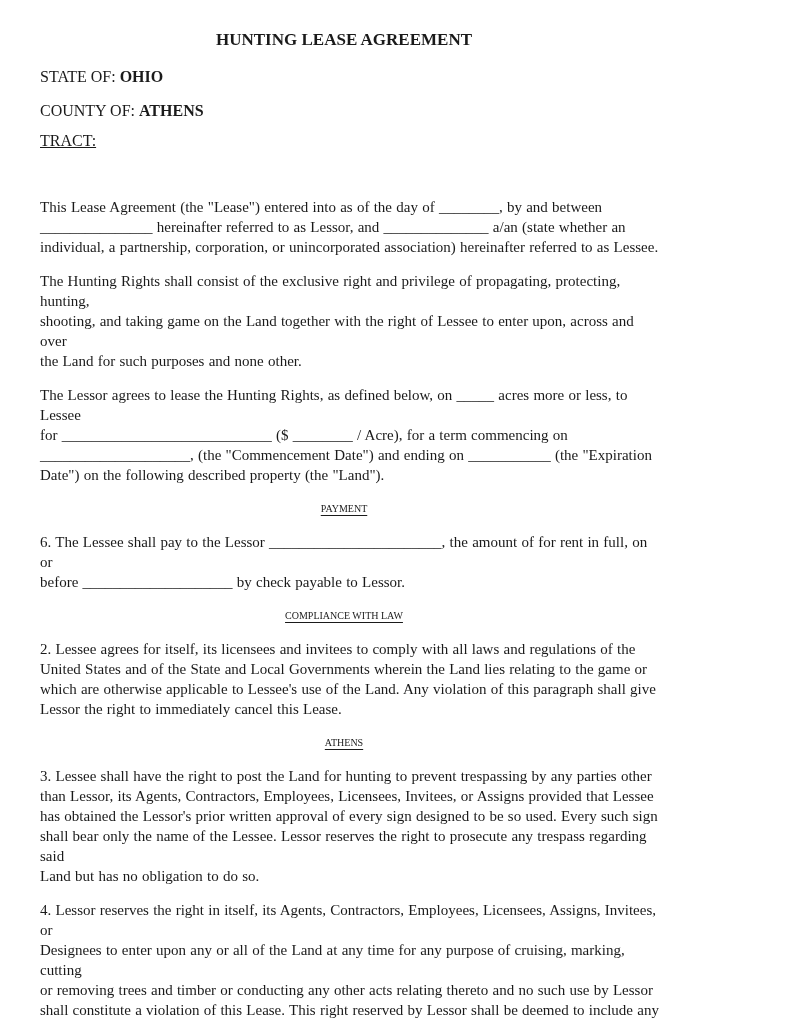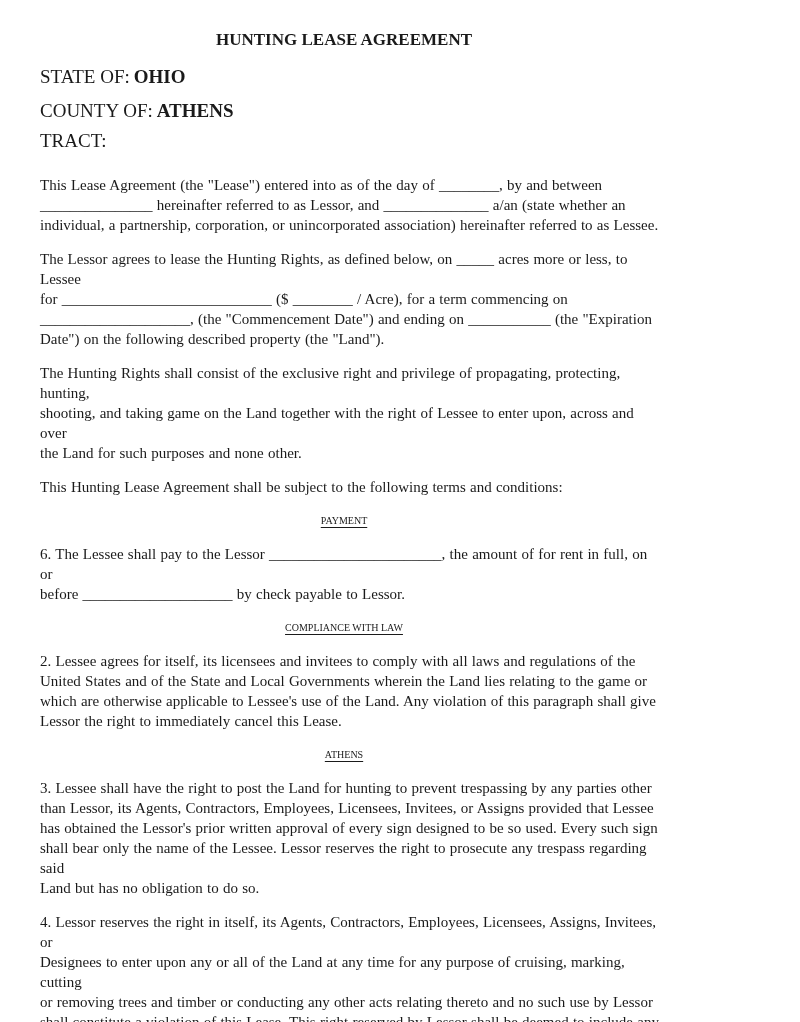--- a/index.html
+++ b/index.html
@@ -21,30 +21,30 @@
     padding: 30px 26px 10px 40px;
   }
   .doc-title {
     margin: 0 14px 17px 0;
     text-align: center;
     font-size: 17px;
     line-height: 20px;
     font-weight: bold;
   }
   .field-line {
-    font-size: 19px;
+    font-size: 16px;
     line-height: 20px;
   }
   .field-line .field-value {
     font-weight: bold;
     margin-left: 4px;
   }
   .field-state  { margin-bottom: 14px; }
   .field-county { margin-bottom: 10px; }
-  .field-tract  { margin-bottom: 24px; }
+  .field-tract  { margin-bottom: 46px; text-decoration: underline; }
   .para {
     margin: 0 0 14px 0;
     font-size: 15px;
     line-height: 20px;
     white-space: pre-line;
     word-spacing: 0.5px;
   }
   .section-heading {
     margin: 13px 14px 13px 0;
     text-align: center;
@@ -73,30 +73,29 @@
   </div>
 
   <div class="field-line field-tract">
     <span>TRACT:</span><span class="field-value"></span>
   </div>
 
   <p class="para">This Lease Agreement (the "Lease") entered into as of the day of ________, by and between
 _______________ hereinafter referred to as Lessor, and ______________ a/an (state whether an
 individual, a partnership, corporation, or unincorporated association) hereinafter referred to as Lessee.</p>
 
+  <p class="para">The Hunting Rights shall consist of the exclusive right and privilege of propagating, protecting, hunting,
+shooting, and taking game on the Land together with the right of Lessee to enter upon, across and over
+the Land for such purposes and none other.</p>
+
   <p class="para">The Lessor agrees to lease the Hunting Rights, as defined below, on _____ acres more or less, to Lessee
 for ____________________________ ($ ________ / Acre), for a term commencing on
 ____________________, (the "Commencement Date") and ending on ___________ (the "Expiration
 Date") on the following described property (the "Land").</p>
 
-  <p class="para">The Hunting Rights shall consist of the exclusive right and privilege of propagating, protecting, hunting,
-shooting, and taking game on the Land together with the right of Lessee to enter upon, across and over
-the Land for such purposes and none other.</p>
-
-  <p class="para">This Hunting Lease Agreement shall be subject to the following terms and conditions:</p>
 
   <h2 class="section-heading">
     <span class="underlined">PAYMENT</span>
   </h2>
   <p class="para">6. The Lessee shall pay to the Lessor _______________________, the amount of for rent in full, on or
 before ____________________ by check payable to Lessor.</p>
 
   <h2 class="section-heading">
     <span class="underlined">COMPLIANCE WITH LAW</span>
   </h2>

